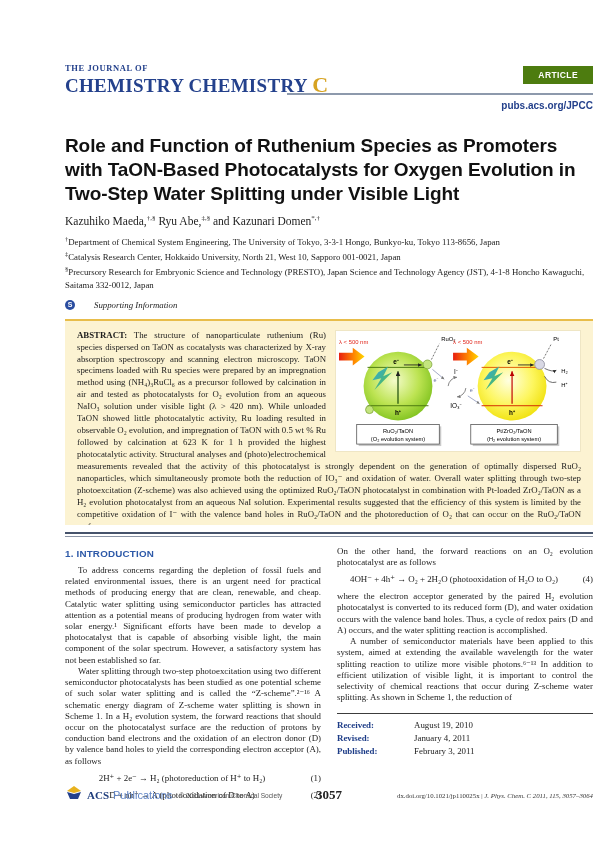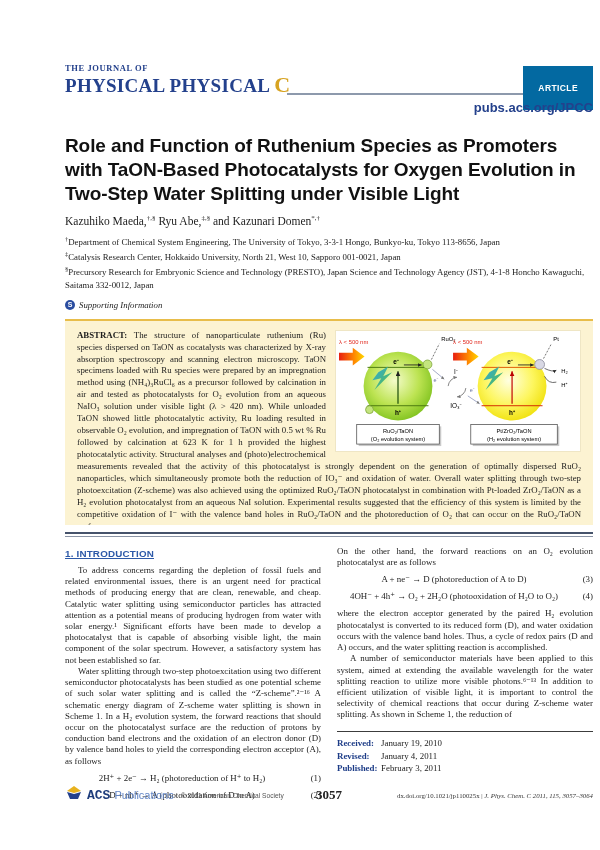--- a/index.html
+++ b/index.html
@@ -10,84 +10,84 @@
   }
   .page { box-sizing:border-box; width:600px; height:850px; padding:64px 34px 0 38px; position:relative;margin-left:27px; }
 
   
   .hdr { position:relative; height:52px; }
   .logo { position:absolute; left:0; top:0; line-height:1; }
   .logo .l1 { font-weight:bold; color:#24418c; font-size:8.5px; letter-spacing:0.6px; }
   .logo .l2 { font-weight:bold; color:#24418c; font-size:19px; letter-spacing:0.3px; margin-top:1px; }
   .logo .c  { color:#d7a321; font-size:22px; font-weight:bold; }
   .hdr-rule { position:absolute; left:222px; right:0; top:29px; height:2px; background:#8d99ac; }
-  .badge { position:absolute; right:0; top:2px; background:#0369a1; color:#fff;
+  .badge { position:absolute; right:0; top:2px; background:#4d7c0f; color:#fff;
            font-family:"Liberation Sans",sans-serif; font-size:8.5px; font-weight:bold;
-           padding:17px 15px; letter-spacing:0.4px; }
+           padding:4px 15px; letter-spacing:0.4px; }
   .site { position:absolute; right:0; top:36px; color:#24418c;
-          font-family:"Liberation Sans",sans-serif; font-size:13px; font-weight:bold; text-decoration:none; }
+          font-family:"Liberation Sans",sans-serif; font-size:10px; font-weight:bold; text-decoration:none; }
 
   
   .title { margin-top:18px; font-family:"Liberation Sans",sans-serif; font-weight:bold;
            font-size:19px; line-height:1.25; color:#111; letter-spacing:-0.1px; }
   .authors { margin-top:9px; font-size:11.5px; }
   .authors sup { font-size:7px; }
   .affils { margin-top:7px; font-size:8.8px; line-height:1.5; }
   .affil sup { font-size:6.5px; }
-  .si-row { margin-top:7px; display:flex; align-items:center; gap:4px; }
+  .si-row { margin-top:7px; display:flex; align-items:center; gap:19px; }
   .si-icon { width:10px; height:10px; border-radius:50%; background:#2a4da0; color:#fff;
              font-family:"Liberation Sans",sans-serif; font-size:7px; font-weight:bold;
              display:flex; align-items:center; justify-content:center; }
   .si-label { font-style:italic; font-size:8.8px; color:#222; text-decoration:none; }
 
   
   .abstract { margin-top:9px; background:#fcf3d2; border-top:2px solid #e8bd4a;
               padding:9px 12px 8px 12px; font-size:8.8px; line-height:1.36; text-align:justify;
               height:206px; overflow:hidden; box-sizing:border-box; }
   .abstract .lbl { font-weight:bold; }
   .graphic { float:right; width:244px; height:120px; background:#ffffff; margin:0 0 4px 9px;
              border:1px solid #efe6c5; }
   .rule-dbl { clear:both; margin-top:7px; height:2px; border-top:2px solid #46536b; border-bottom:1px solid #8b94a5; }
 
   
   .cols { display:flex; gap:16px; margin-top:9px; height:272px; overflow:hidden; }
   .col { flex:1; min-width:0; font-size:8.9px; line-height:1.26; text-align:justify; }
   .sec { font-family:"Liberation Sans",sans-serif; color:#2d59a8; font-size:9.8px; font-weight:bold;
-         margin:2px 0 5px 0; letter-spacing:0.2px;text-decoration:underline; }
+         margin:2px 0 5px 0; letter-spacing:0.2px; }
   .col p { margin:0; text-indent:13px; }
   .col p.noindent { text-indent:0; }
   .eq { display:flex; margin:6px 0; }
   .eq .ebody { flex:1; text-align:center; }
   .eq .enum { width:22px; text-align:right; align-self:flex-end; }
   .received { margin-top:10px; border-top:1.5px solid #3c3c3c; padding-top:5px; font-size:8.9px; }
   .rec-row { display:flex; line-height:1.45; }
-  .rec-row .rlbl { width:44px; font-weight:bold; color:#1d3c87; }
+  .rec-row .rlbl { width:77px; font-weight:bold; color:#1d3c87; }
 
   
   .footer { position:absolute; left:38px; right:34px; bottom:46px; height:18px;
             display:flex; align-items:center; }
   .acs-mark { margin-right:4px; }
-  .acs-name { font-family:Liberation Mono, monospace; font-size:13px; font-weight:bold; color:#1f3d7c; }
+  .acs-name { font-family:Liberation Serif, serif; font-size:11px; font-weight:bold; color:#1f3d7c; }
   .acs-pub  { font-family:"Liberation Sans",sans-serif; font-size:11px; color:#6185c6; font-weight:normal; }
   .copyright { font-family:"Liberation Sans",sans-serif; font-size:6.6px; color:#555; margin-left:7px; }
   .pagenum { position:absolute; left:50%; transform:translateX(-50%); font-size:13px; font-weight:bold; color:#222; }
   .doi { margin-left:auto; font-size:6.8px; color:#333; text-align:right; }
   .doi .jname { font-style:italic; }
 
   svg text { font-family:"Liberation Sans",sans-serif; }
 </style>
 </head>
 <body>
 
 <div class="page">
 
   <div class="hdr">
     <div class="logo">
       <div class="l1">THE JOURNAL OF</div>
-      <div class="l2"><span>PHYSICAL PHYSICAL</span> <span class="c">C</span></div>
+      <div class="l2"><span>CHEMISTRY CHEMISTRY</span> <span class="c">C</span></div>
     </div>
     <div class="hdr-rule"></div>
     <div class="badge">ARTICLE</div>
     <a class="site" href="#">pubs.acs.org/JPCC</a>
   </div>
 
   <div class="title">Role and Function of Ruthenium Species as Promoters with TaON-Based Photocatalysts for Oxygen Evolution in Two-Step Water Splitting under Visible Light</div>
 
   <div class="authors">
     <span>Kazuhiko Maeda,</span><sup>†,§</sup><span> Ryu Abe,</span><sup>‡,§</sup><span> and Kazunari Domen</span><sup>*,†</sup>
@@ -207,34 +207,30 @@
       </div>
       <div class="eq">
         <span class="ebody">D + nh⁺ → A (photooxidation of D to A)</span>
         <span class="enum">(2)</span>
       </div>
     </div>
 
     <div class="col">
       <p class="noindent">On the other hand, the forward reactions on an O₂ evolution photocatalyst are as follows</p>
       <div class="eq">
-        <span class="ebody">A + ne⁻ → D (photoreduction of A to D)</span>
-        <span class="enum">(3)</span>
-      </div>
-      <div class="eq">
         <span class="ebody">4OH⁻ + 4h⁺ → O₂ + 2H₂O (photooxidation of H₂O to O₂)</span>
         <span class="enum">(4)</span>
       </div>
       <p class="noindent">where the electron acceptor generated by the paired H₂ evolution photocatalyst is converted to its reduced form (D), and water oxidation occurs with the valence band holes. Thus, a cycle of redox pairs (D and A) occurs, and the water splitting reaction is accomplished.</p>
       <p>A number of semiconductor materials have been applied to this system, aimed at extending the available wavelength for the water splitting reaction to utilize more visible photons.⁶⁻¹³ In addition to efficient utilization of visible light, it is important to control the selectivity of chemical reactions that occur during Z-scheme water splitting. As shown in Scheme 1, the reduction of</p>
 
       <div class="received">
         <div class="rec-row">
           <span class="rlbl">Received:</span>
-          <span>January 19, 2010</span>
+          <span>August 19, 2010</span>
         </div>
         <div class="rec-row">
           <span class="rlbl">Revised:</span>
           <span>January 4, 2011</span>
         </div>
         <div class="rec-row">
           <span class="rlbl">Published:</span>
           <span>February 3, 2011</span>
         </div>
       </div>

